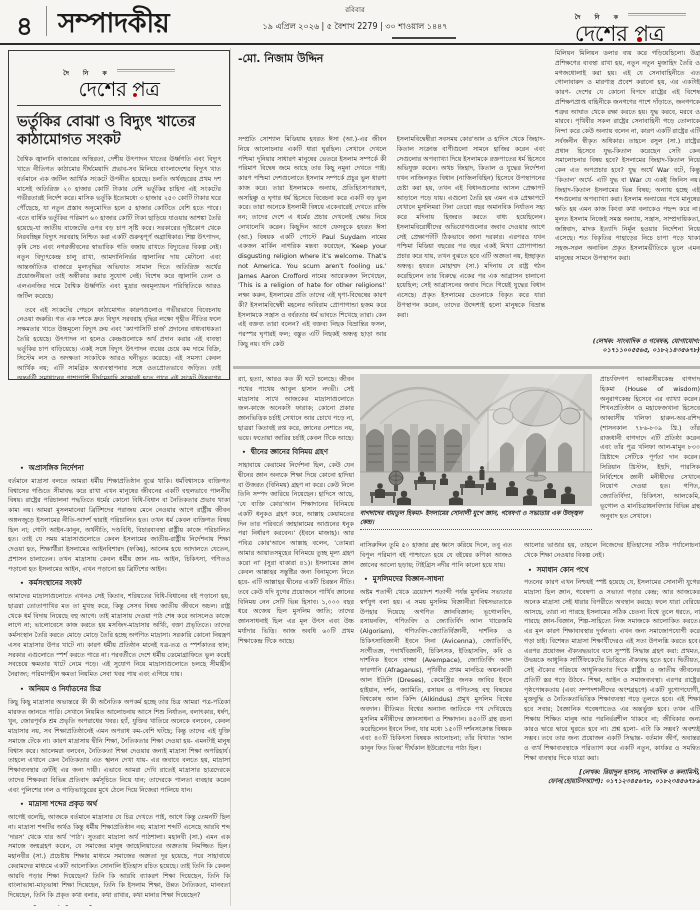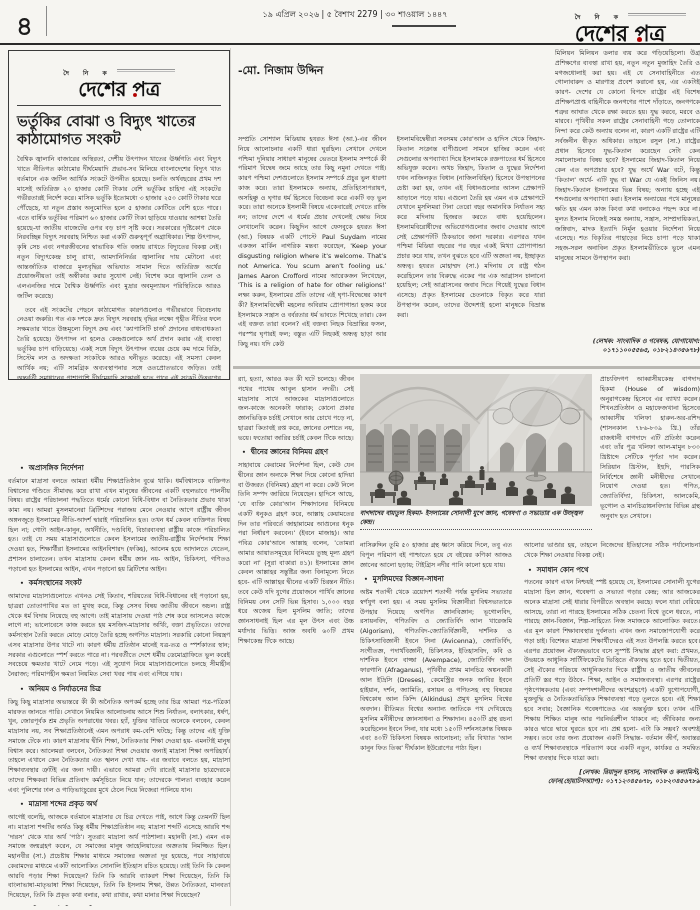--- a/index.html
+++ b/index.html
@@ -16,21 +16,21 @@
   .pageno-sep { position:absolute; left:46px; top:6px; width:1px; height:30px; background:#8a8a8a; }
   .section-title { position:absolute; left:58px; top:2px; font-size:27px; font-weight:800; letter-spacing:-0.5px; }
   .dateblock { position:absolute; left:240px; top:4px; width:230px; text-align:center; }
   .weekday { font-size:7px; color:#333; }
   .dateline { font-size:8px; margin-top:4px; color:#222; }
   .date-underline { width:64px; height:2px; background:#444; margin:4px auto 0 152px; }
   
   .logo { position:relative; display:inline-block; text-align:left; }
   .logo .pre { font-size:6px; font-weight:bold; letter-spacing:6px; color:#222; }
   .logo .preline { display:inline-block; width:58px; height:3px; border-top:1px solid #999; border-bottom:1px solid #bbb; vertical-align:middle; margin-left:4px; }
-  .logo .title { font-weight:700; letter-spacing:-0.5px; line-height:1.0; color:#111; }
+  .logo .title { font-weight:400; letter-spacing:-0.5px; line-height:1.0; color:#111; }
   .logo .reddot { position:absolute; border-radius:50%; }
   .hdr-logo { position:absolute; right:14px; top:4px; }
   .hdr-logo .title { font-size:22px; }
   .hdr-logo .reddot { width:5px; height:5px; left:56%; bottom:3px; }
   
   .vrule-left { position:absolute; left:230px; top:48px; width:1px; height:858px; background:#d3d1cc; }
   .edit-box { position:absolute; left:8px; top:50px; width:222px; height:330px; border:1px solid #3a3a3a; background:#f6f5f1; padding:7px 8px 6px 8px; overflow:hidden; }
   .edit-box .logo { display:block; text-align:center; padding:2px 0 6px 0; border-bottom:1px solid #444; margin-bottom:6px; }
   .edit-box .logo .title { font-size:20px; }
   .edit-box .logo .reddot { width:4px; height:4px; left:57%; bottom:8px; }
@@ -39,21 +39,21 @@
   .bodytext p + p { margin-top:4px; text-indent:8px; }
   .madrasa-head { position:absolute; left:8px; top:390px; width:222px; font-size:17.5px; font-weight:800; line-height:1.3; }
   .madrasa-byline { position:absolute; left:8px; top:440px; width:222px; font-size:10px; font-weight:bold; }
   .madrasa-body { position:absolute; left:8px; top:458px; width:222px; height:448px; overflow:hidden; }
   .sec-h { font-size:7px; font-weight:800; margin:5px 0 2px 12px; }
   .sec-h .bullet { font-size:6px; margin-right:5px; }
   
   .lead { position:absolute; left:238px; top:48px; width:462px; height:314px; }
   .lead-left { position:absolute; left:0; top:0; width:307px; height:314px; }
   .lead-headline { font-size:25px; font-weight:800; line-height:1.18; letter-spacing:-0.5px; }
-  .lead-byline { font-size:11px; font-weight:bold; margin-top:14px; }
+  .lead-byline { font-size:11px; font-weight:bold; margin-top:2px; }
   .lead-cols { position:absolute; left:0; top:86px; width:307px; height:228px; display:flex; gap:10px; }
   .lead-col { width:149px; height:228px; overflow:hidden; }
   .lead-col3 { position:absolute; right:0; top:0; width:145px; height:314px; overflow:hidden; }
   .attrib { font-size:6.3px; font-style:italic; font-weight:bold; text-align:right; line-height:1.5; margin-top:4px; }
   .mid-divider { position:absolute; left:233px; top:366px; width:467px; height:3px; background:#b9b7b2; }
   
   .colN { position:absolute; left:238px; top:374px; width:116px; height:532px; overflow:hidden; }
   .figure { position:absolute; left:360px; top:374px; width:232px; }
   .figure svg { display:block; width:232px; height:132px; background:#cfcdc8; }
   .caption { font-size:6.2px; font-weight:bold; font-style:italic; line-height:1.4; padding:3px 0 3px 0; border-bottom:1px dotted #555; }
@@ -62,21 +62,23 @@
   .colB2 { position:absolute; left:524px; top:540px; width:176px; height:366px; overflow:hidden; }
 </style>
 </head>
 <body>
 
 <div class="page">
 
   <div class="hdr">
     <div class="pageno">৪</div>
     <div class="pageno-sep"></div>
+    <div class="section-title">সম্পাদকীয়</div>
     <div class="dateblock">
+      <div class="weekday">রবিবার</div>
       <div class="dateline">১৯ এপ্রিল ২০২৬   |   ৫ বৈশাখ 2279   |   ৩০ শাওয়াল ১৪৪৭</div>
       <div class="date-underline"></div>
     </div>
     <div class="logo hdr-logo">
       <div>
         <span class="pre">দৈ নি ক</span><span class="preline"></span>
       </div>
       <div class="title">দেশের পত্র</div>
       <span class="reddot" style="background:#b30000"></span>
     </div>

